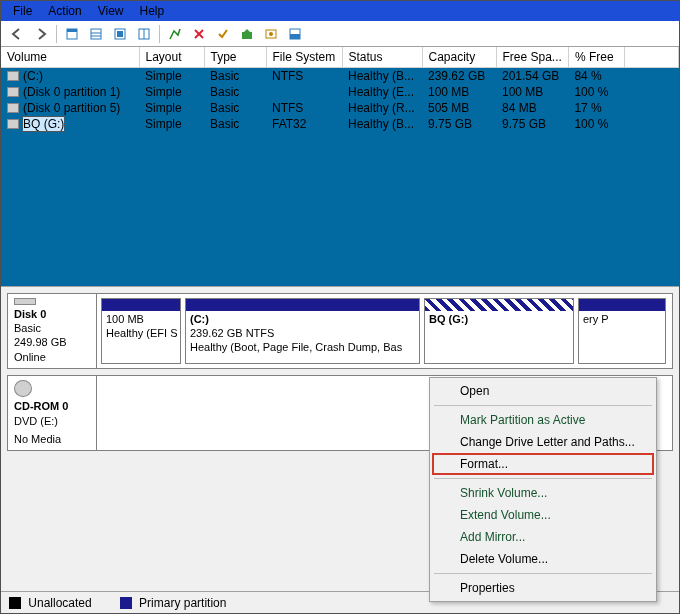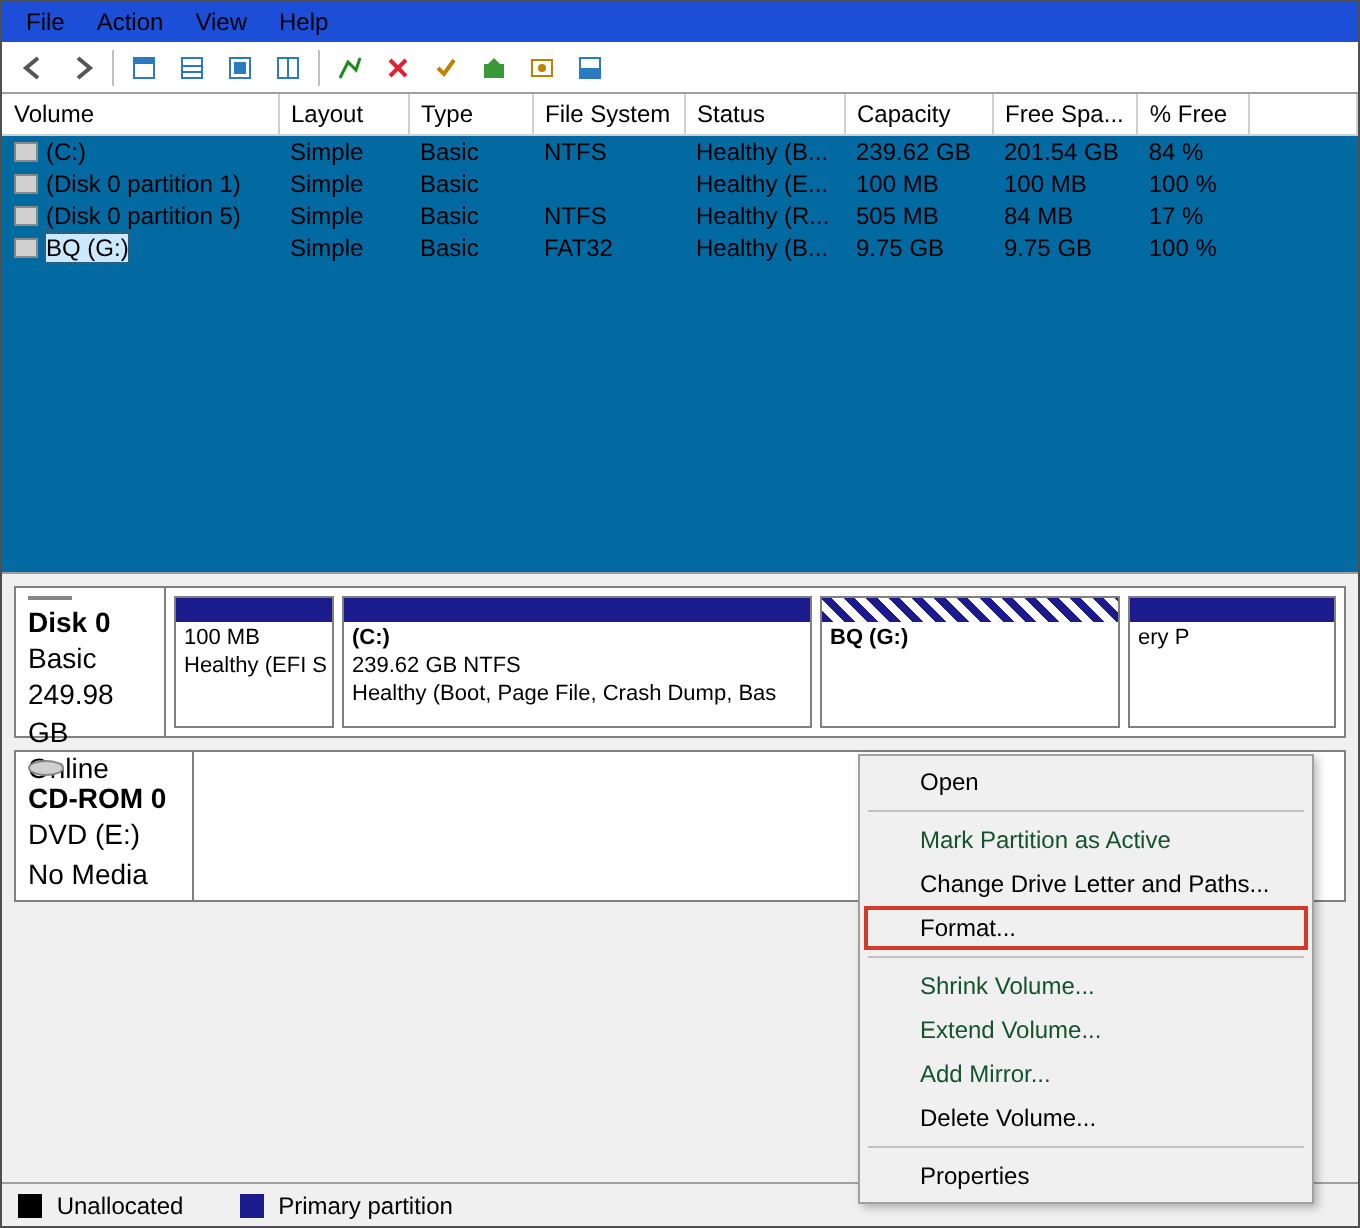--- a/index.html
+++ b/index.html
@@ -127,21 +127,21 @@
     display: flex;
     height: 76px;
     margin: 6px 6px 0 6px;
     background: #fff;
     border: 1px solid #808080;
   }
   .disk-label {
     width: 89px;
     padding: 4px 6px;
     border-right: 1px solid #808080;
-    font-size: 14px;
+    font-size: 11px;
     line-height: 1.3;
     display: flex; flex-direction: column;
   }
   .disk-label .dicon {
     width: 22px; height: 14px;
     background: #d0d0d0;
     border: 1px solid #888;
     margin-bottom: 2px;
   }
   .disk-label .dname { font-weight: 700; }
@@ -406,21 +406,21 @@
                 <div>239.62 GB NTFS</div>
                 <div>Healthy (Boot, Page File, Crash Dump, Bas</div>
               </div>
             </div>
             <div class="part hatched" style="width: 150px;">
               <div class="stripe"></div>
               <div class="body">
                 <div class="pname">BQ  (G:)</div>
               </div>
             </div>
-            <div class="part" style="width: 104px;">
+            <div class="part" style="width: 88px;">
               <div class="stripe"></div>
               <div class="body">
                 <div>ery P</div>
               </div>
             </div>
           </div>
       </div>
 
       <div class="disk-row">
         <div class="disk-label">

